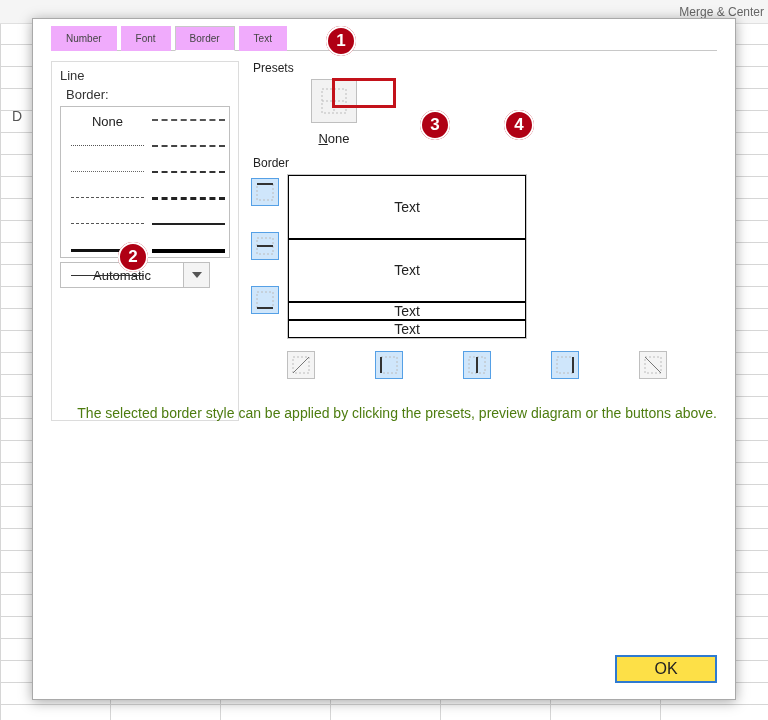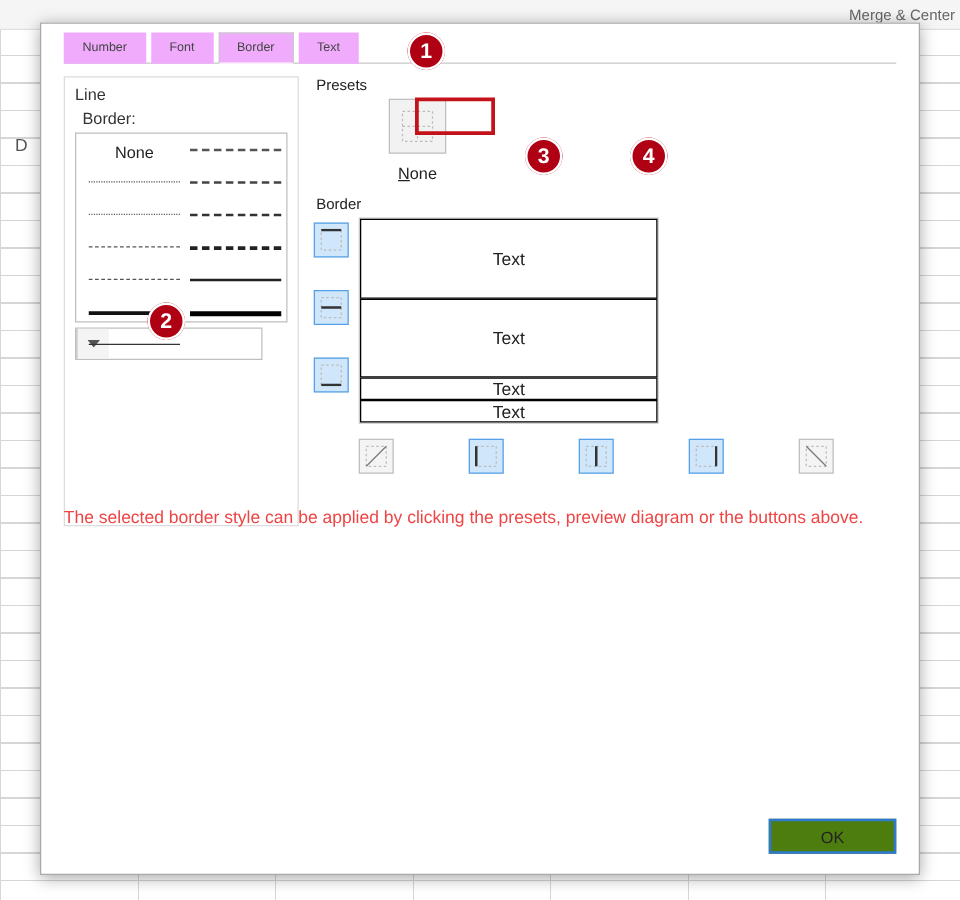--- a/index.html
+++ b/index.html
@@ -160,32 +160,32 @@
     grid-template-columns:1fr;
     grid-template-rows:1fr 1fr;
   }
   .preview .cell {
     display:flex; align-items:center; justify-content:center;
     border:1px solid #000;
     font-size:14px;
   }
   .edge-row { display:flex; gap:60px; margin-top:12px; margin-left:0;}
   .hint {
-    margin-top:26px; font-size:14px; color:#ef4444;
+    margin-top:26px; font-size:14px; color:#4d7c0f;text-align:right;
   }
   .buttons {
     display:flex; justify-content:flex-end; gap:16px;
     padding:12px 18px 16px 0;
   }
   .dlg-btn {
     width:102px; height:28px;
     border:1px solid #bfbfbf;
-    background:#4d7c0f;
-    cursor:pointer;
-    font-size:13px;
+    background:#fde047;
+    cursor:pointer;
+    font-size:16px;
     display:flex; align-items:center; justify-content:center;
   }
   .dlg-btn.primary { border:2px solid #2e7ad1;}
   .annot {
     position:absolute;
     width:30px; height:30px;
     border-radius:50%;
     background:#b00014;
     color:#fff;
     font-weight:700;
@@ -258,20 +258,21 @@
               <div class="ls medium"></div>
             </div>
           <div>
               <div class="ls thick"></div>
             </div>
           <div>
               <div class="ls solidthin"></div>
             </div>
         </div>
         <div class="color-combo">
+          <div class="val">Automatic</div>
           <div class="dd">
             <svg width="10" height="6" viewBox="0 0 10 6">
                 <path d="M0 0 L5 6 L10 0 Z" fill="#555"></path>
               </svg>
           </div>
         </div>
       </div>
 
       <div class="right-col">
         <div class="section-label">Presets</div>

